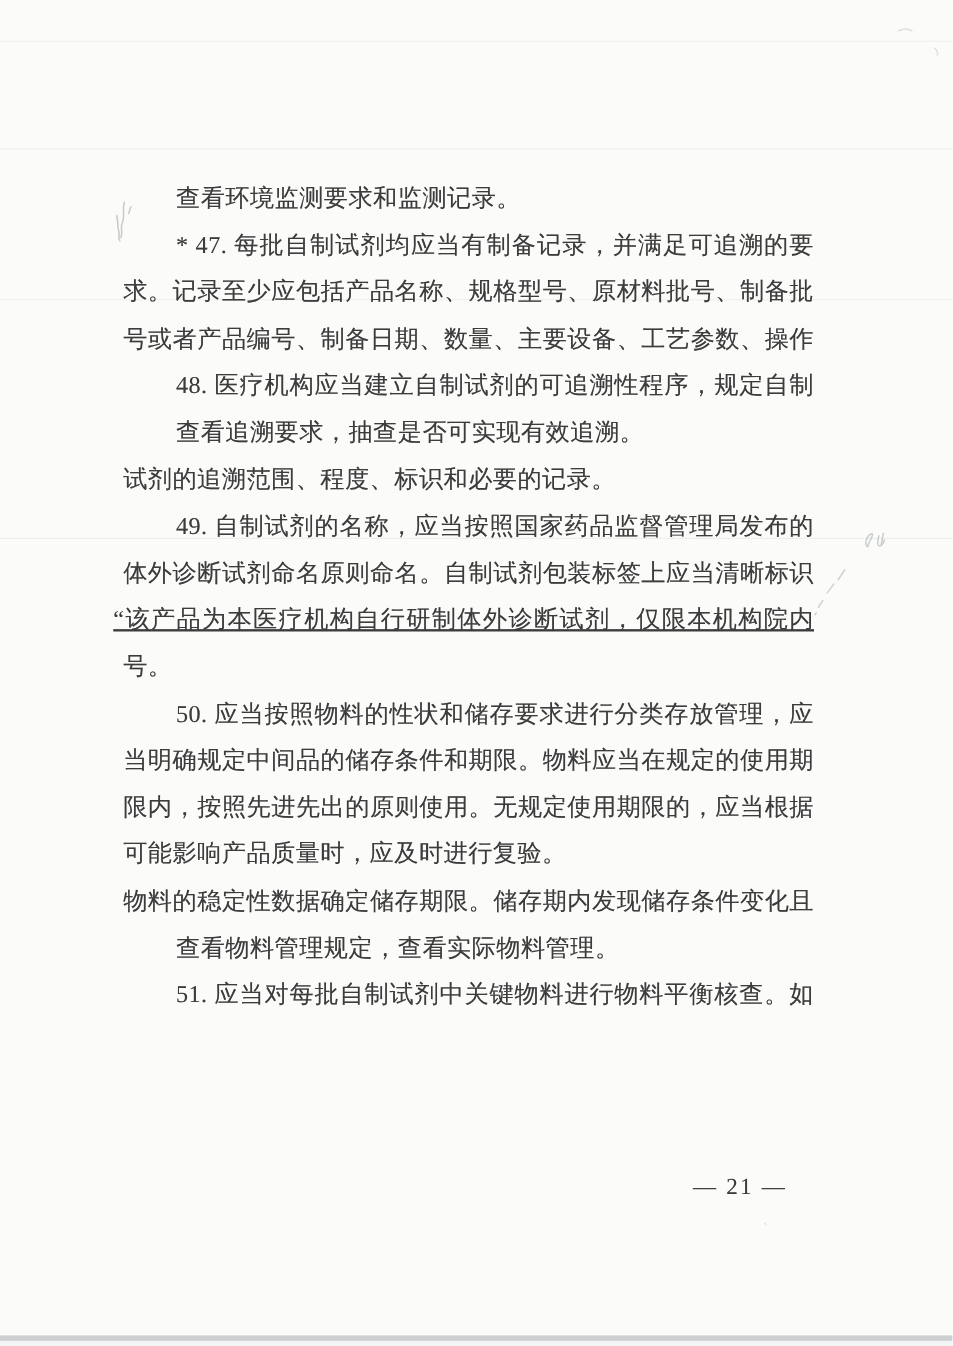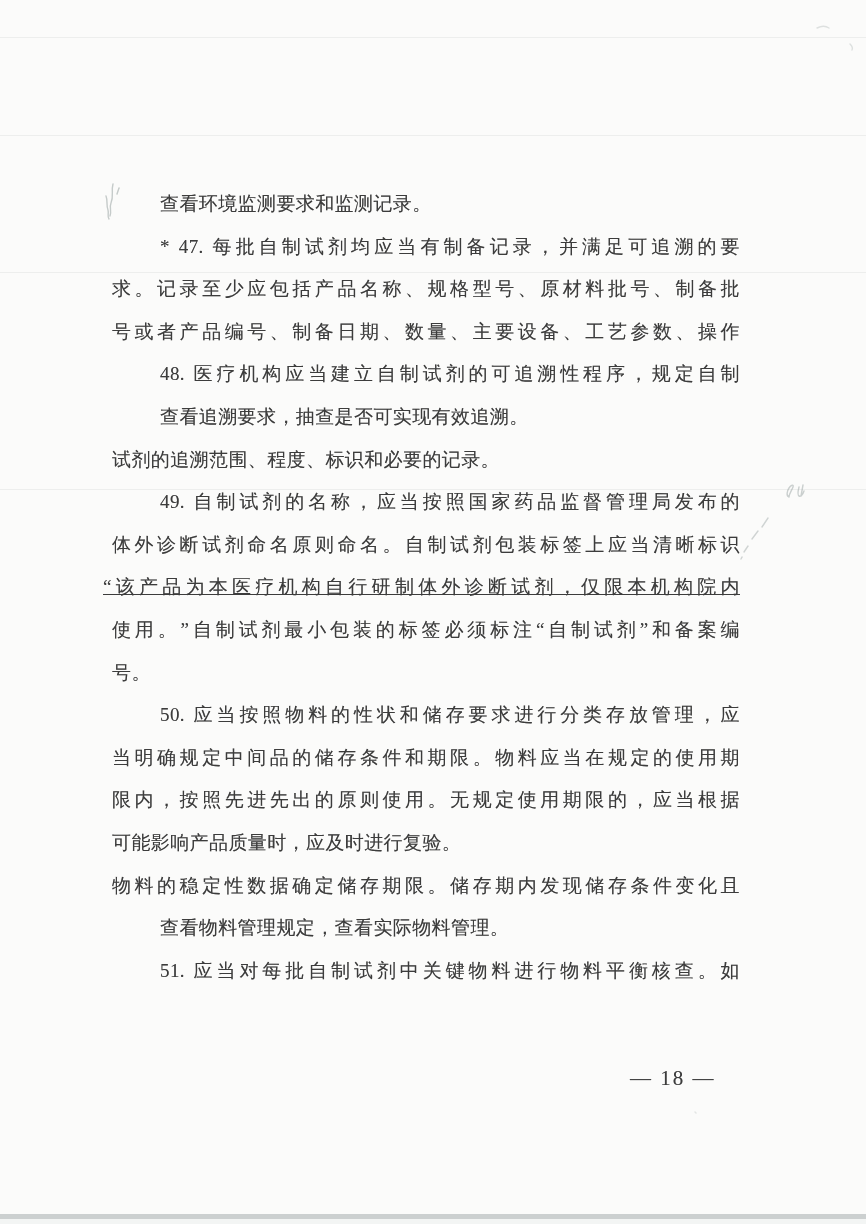--- a/index.html
+++ b/index.html
@@ -30,26 +30,25 @@
     background: var(--scan_edge, #ccd0d0);
   }
   .edge-below {
     position: absolute; left: 0; right: 0; top: 1219px; height: 5px;
     background: #f3f5f4;
   }
   
   .doc-text {
     position: absolute;
     left: 112px; top: 159px; width: 628px;
-    font-size: 19px;
+    font-size: 22px;
     line-height: 42.6px;
     letter-spacing: 0.4px;
     color: var(--ink, #3c3c3c);
     text-shadow: 0 0 0.5px rgba(70, 70, 70, 0.45);
-    margin-top: 24px;
   }
   .line { height: 42.6px; text-align: left; }
   .line.indent { padding-left: 48px; }
   .line.justify { text-align: justify; text-align-last: justify; }
   .line.hang { margin-left: -9px; text-decoration: underline; }
   
   .footer {
     position: absolute;
     left: 630px; top: 1066px;
     font-size: 21px;
@@ -76,32 +75,31 @@
     <div class="line indent">查看环境监测要求和监测记录。</div>
     <div class="line indent justify">* 47. 每批自制试剂均应当有制备记录，并满足可追溯的要</div>
     <div class="line justify">求。记录至少应包括产品名称、规格型号、原材料批号、制备批</div>
     <div class="line justify">号或者产品编号、制备日期、数量、主要设备、工艺参数、操作</div>
     <div class="line indent justify">48. 医疗机构应当建立自制试剂的可追溯性程序，规定自制</div>
     <div class="line indent">查看追溯要求，抽查是否可实现有效追溯。</div>
     <div class="line">试剂的追溯范围、程度、标识和必要的记录。</div>
     <div class="line indent justify">49. 自制试剂的名称，应当按照国家药品监督管理局发布的</div>
     <div class="line justify">体外诊断试剂命名原则命名。自制试剂包装标签上应当清晰标识</div>
     <div class="line justify hang">“该产品为本医疗机构自行研制体外诊断试剂，仅限本机构院内</div>
-    <div class="line justify">使用。”自制试剂最小包装的标签必须标注“自制试剂”和备案编</div>
     <div class="line">号。</div>
     <div class="line indent justify">50. 应当按照物料的性状和储存要求进行分类存放管理，应</div>
     <div class="line justify">当明确规定中间品的储存条件和期限。物料应当在规定的使用期</div>
     <div class="line justify">限内，按照先进先出的原则使用。无规定使用期限的，应当根据</div>
     <div class="line">可能影响产品质量时，应及时进行复验。</div>
     <div class="line justify">物料的稳定性数据确定储存期限。储存期内发现储存条件变化且</div>
     <div class="line indent">查看物料管理规定，查看实际物料管理。</div>
     <div class="line indent justify">51. 应当对每批自制试剂中关键物料进行物料平衡核查。如</div>
   </div>
 
-  <div class="footer">— 18 —</div>
+  <div class="footer">— 21 —</div>
 
   <svg class="artifacts" width="866" height="1224" viewBox="0 0 866 1224" fill="none" stroke="var(--pencil, #9aa4a3)" stroke-width="1.4" stroke-linecap="round">
 
     <g opacity="0.55">
       <path d="M113,184 c-2,7 1,12 -2,19 c-2,5 1,8 -1,13"></path>
       <path d="M106,196 c2,5 0,9 2,14 c1,4 -1,6 1,9"></path>
       <path d="M119,188 l-2,6"></path>
     </g>
 
     <g opacity="0.5">

